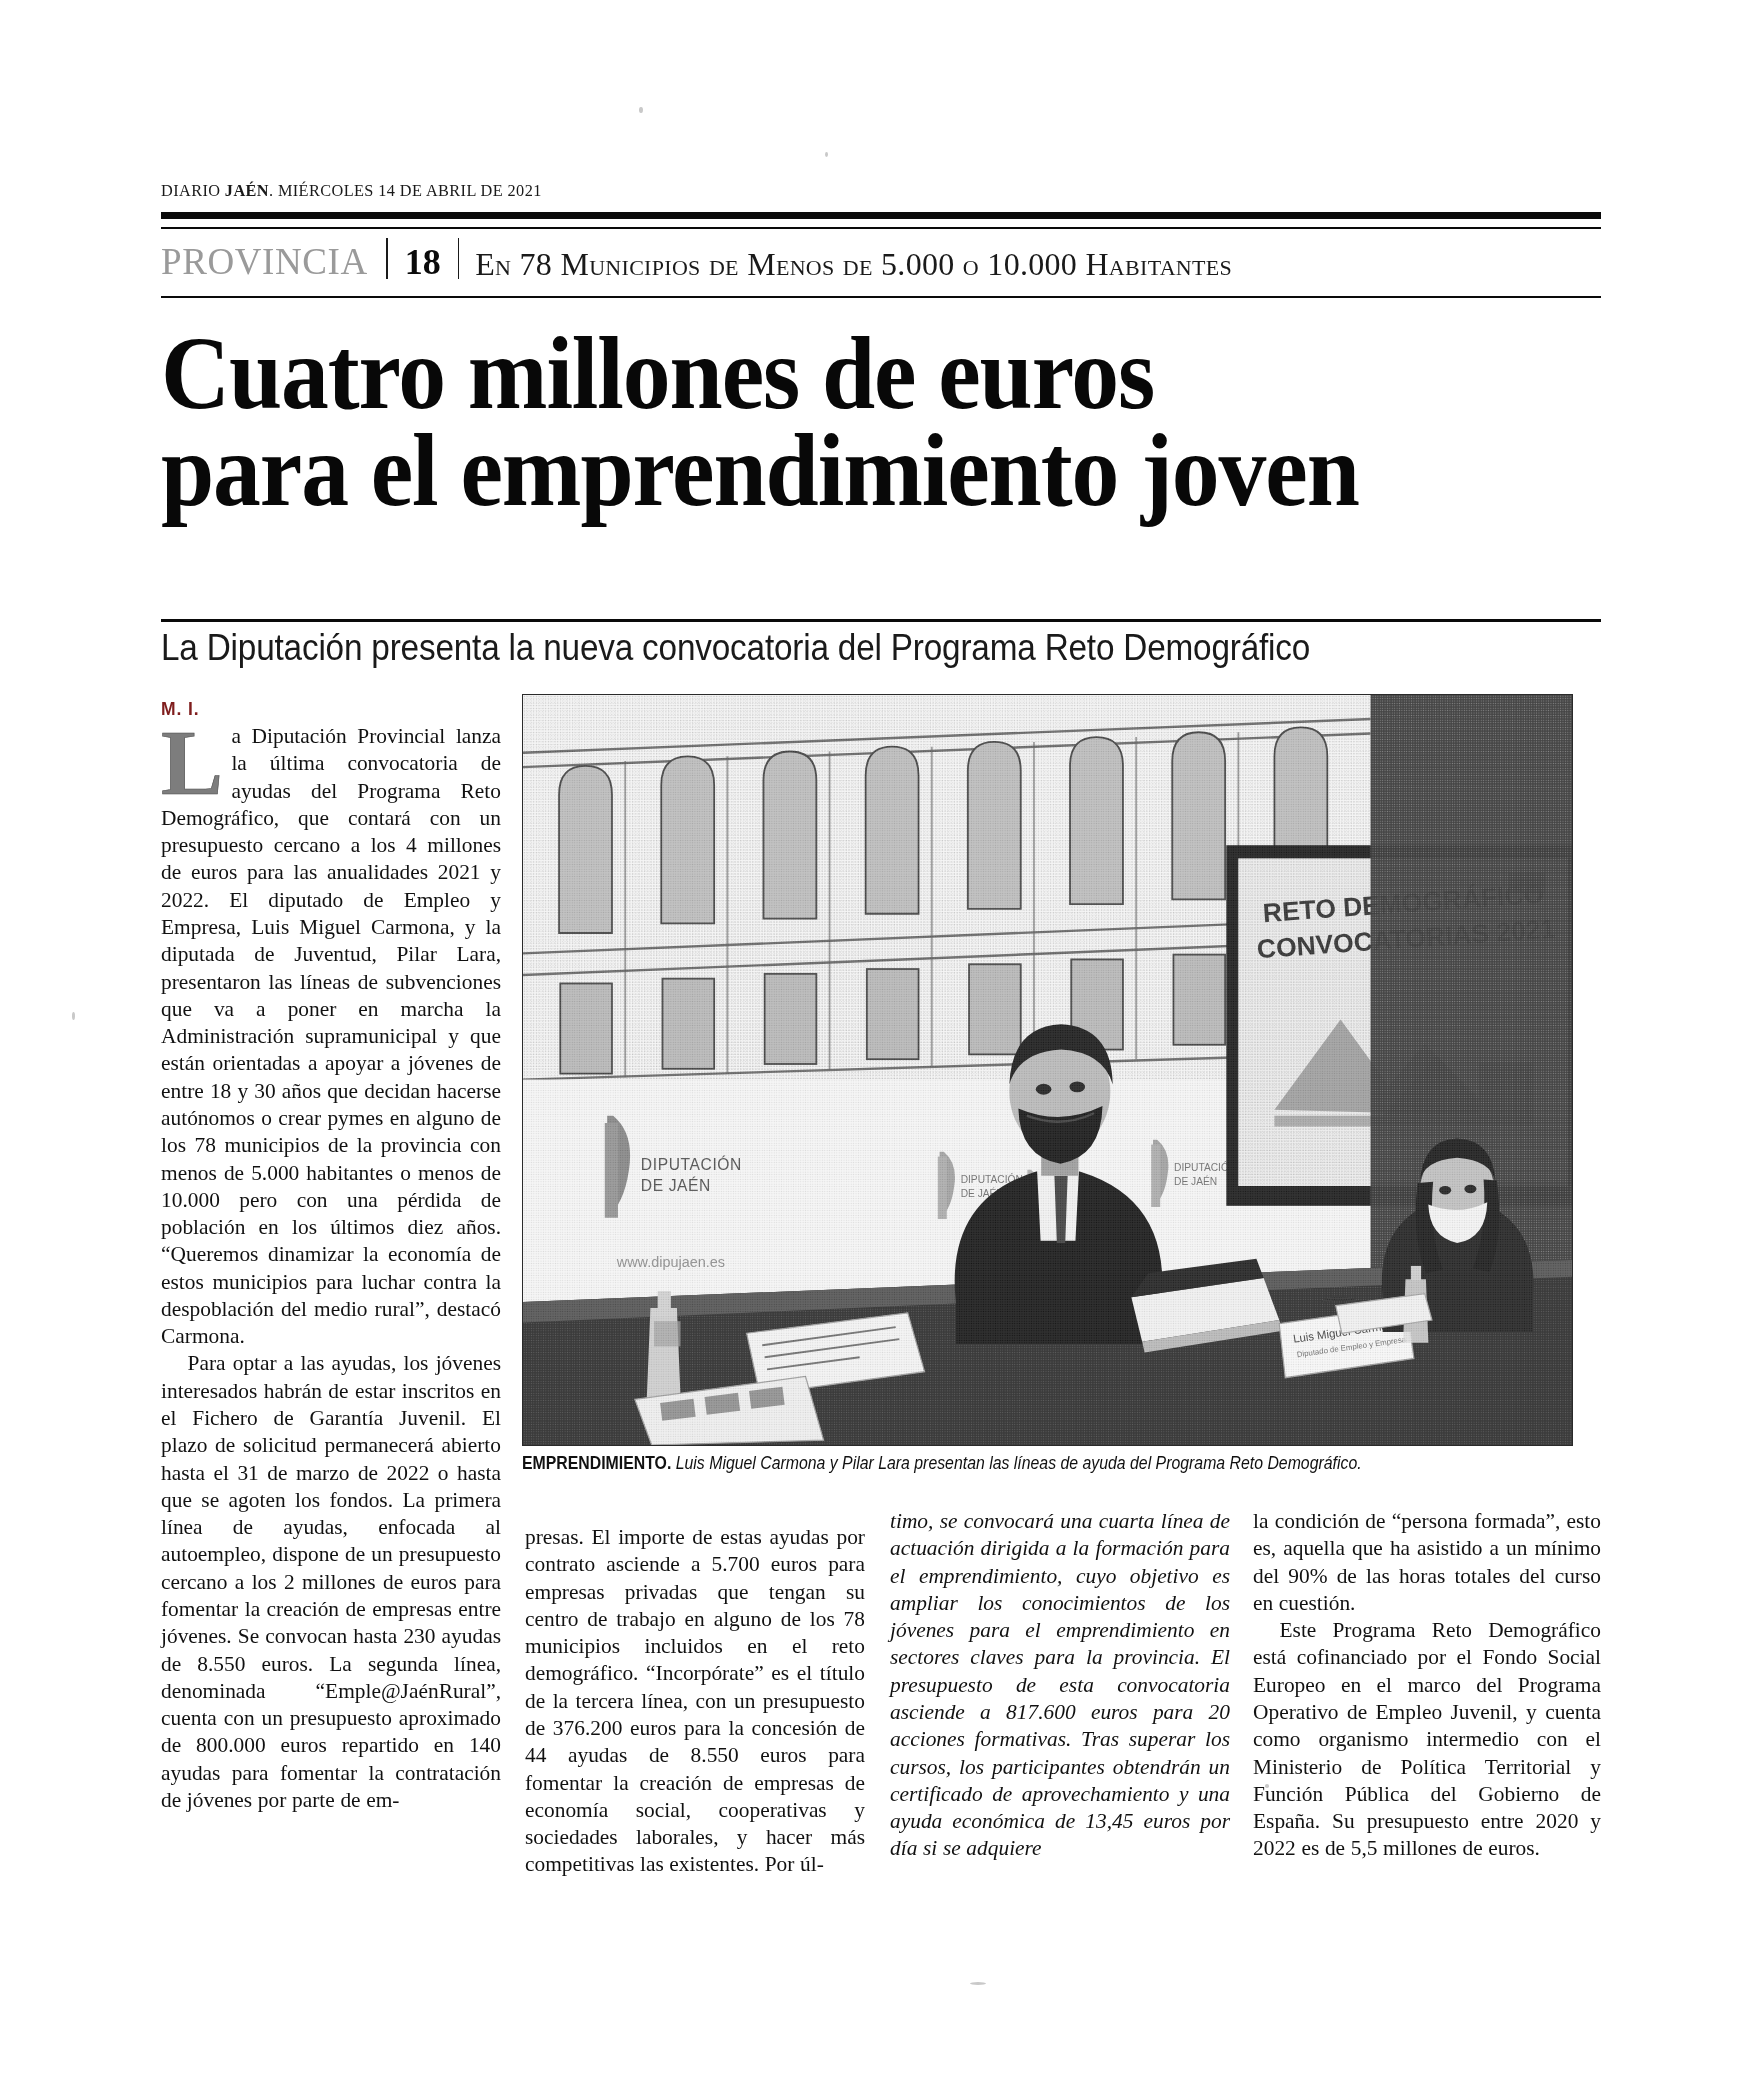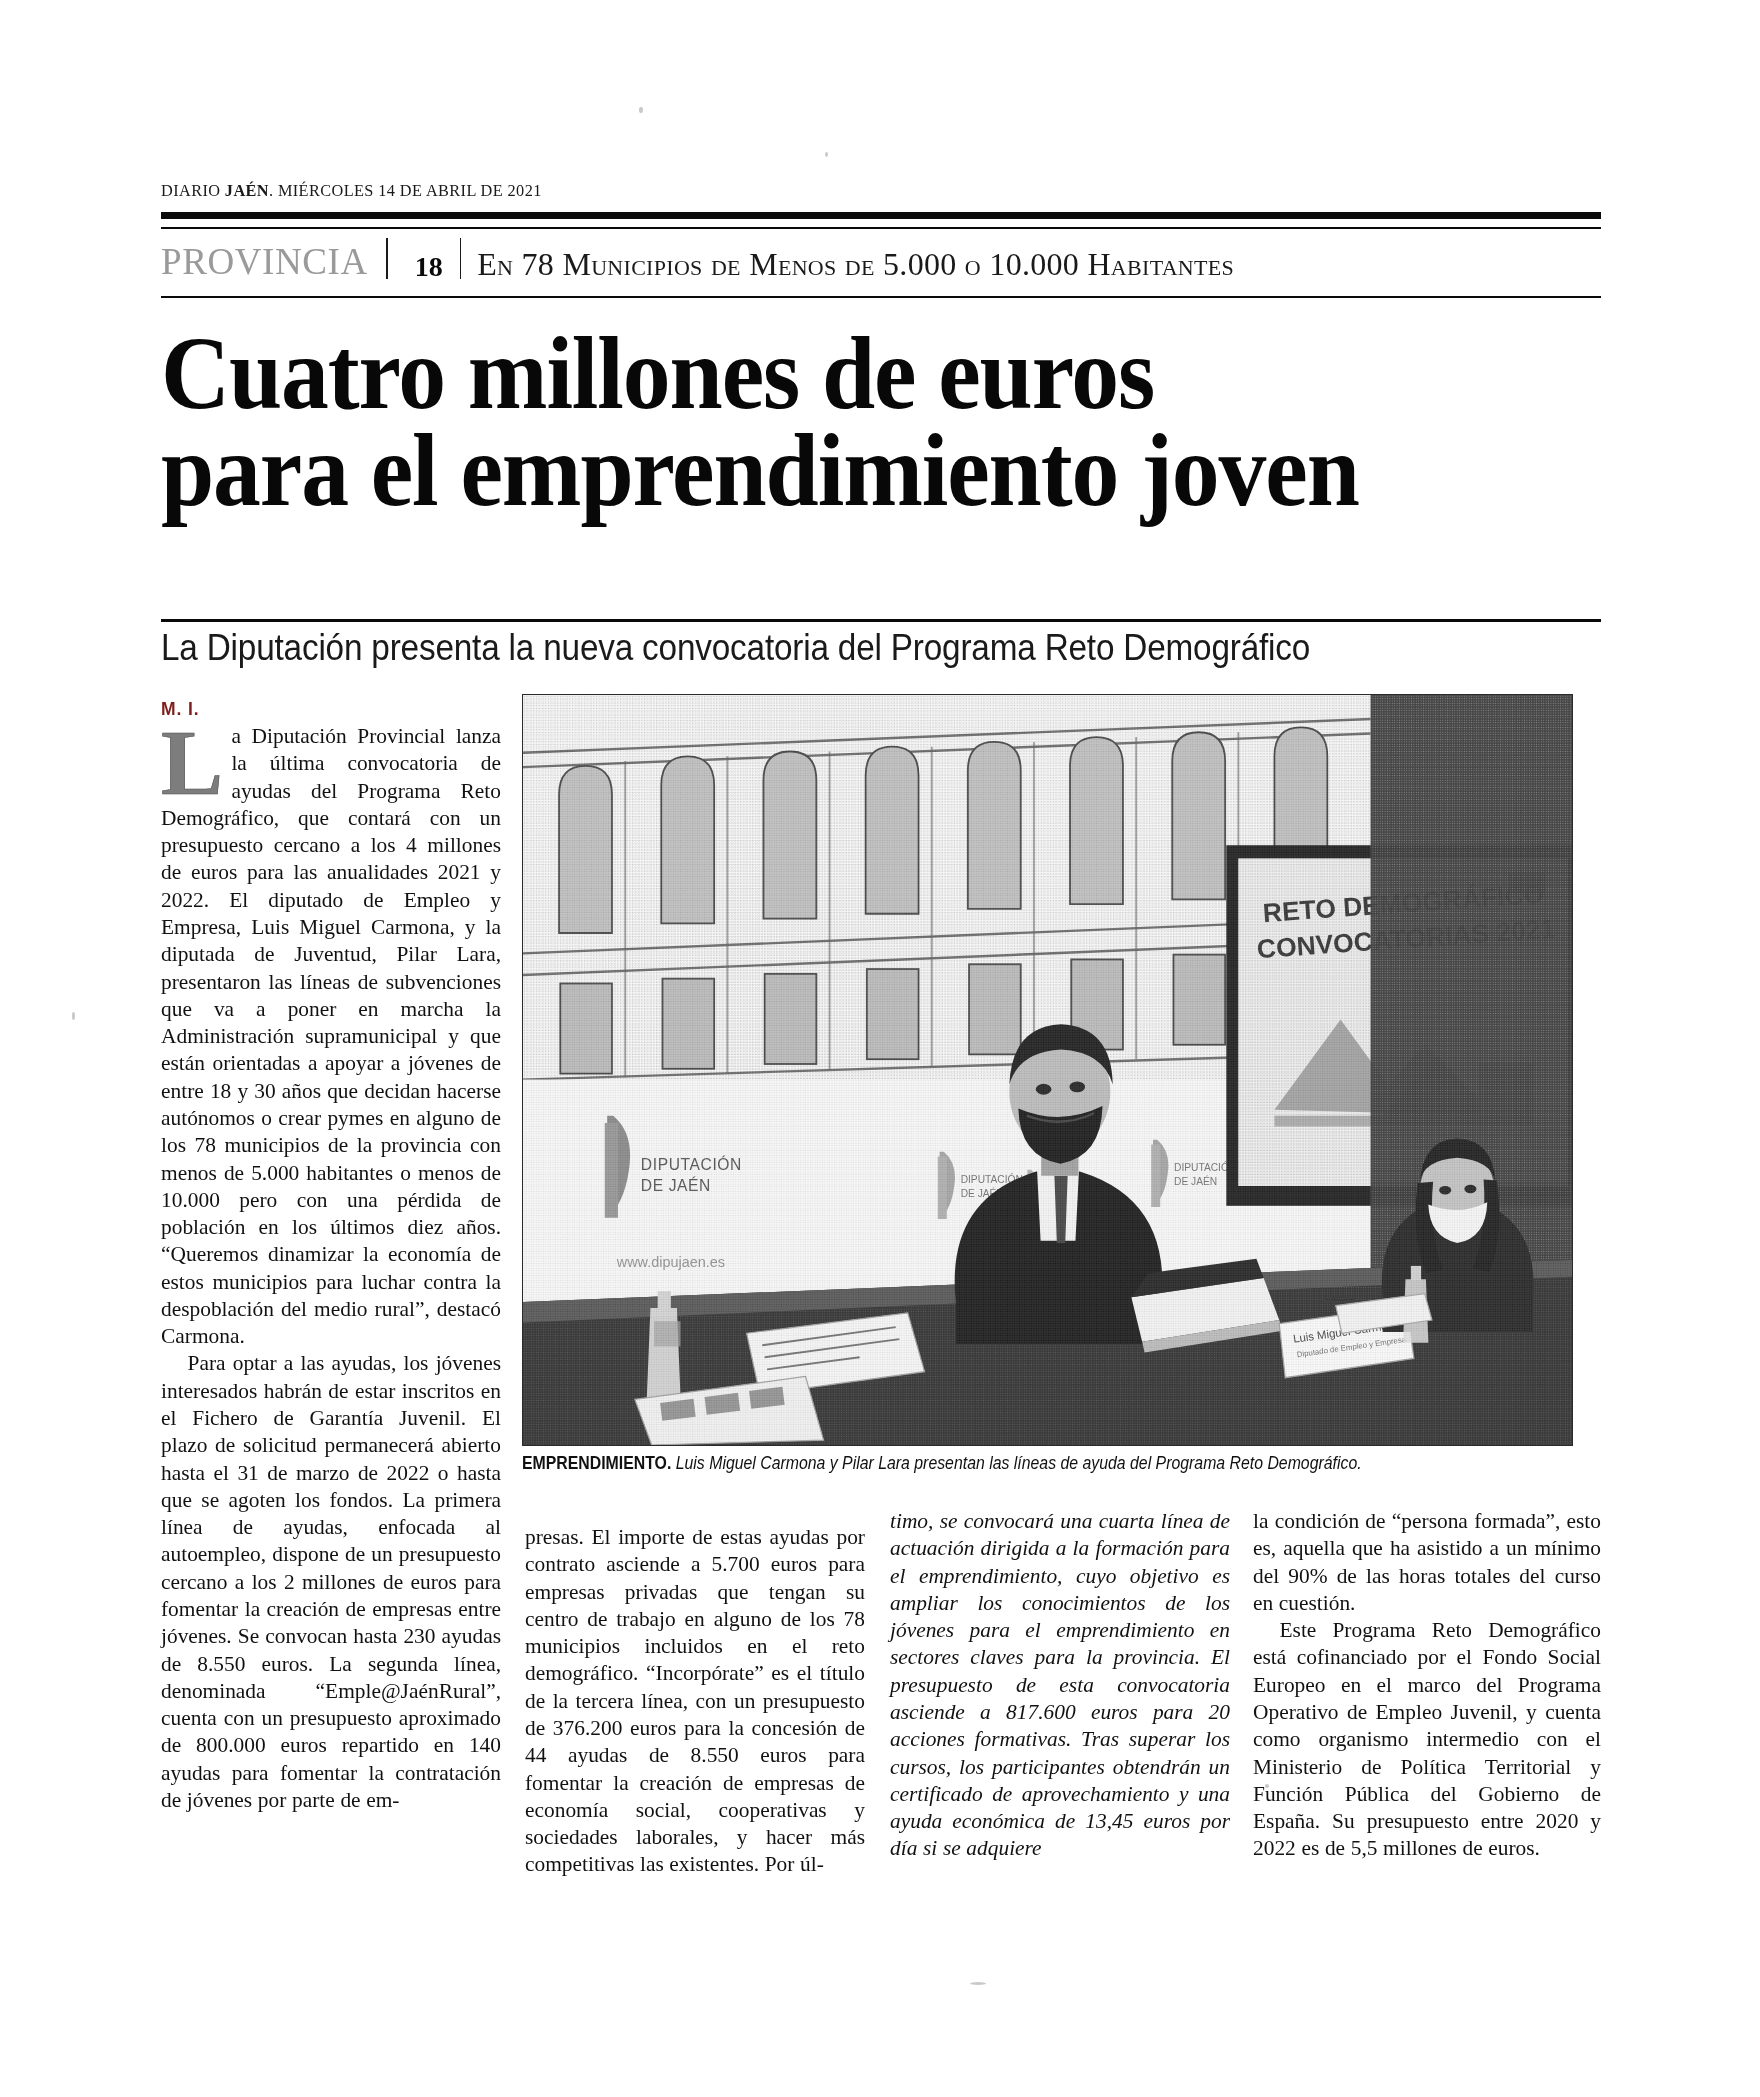--- a/index.html
+++ b/index.html
@@ -80,25 +80,24 @@
   }
   .section-divider {
     width: 1.8px;
     align-self: stretch;
     background: #1a1a1a;
     margin: 3.6px 0 1.2px 0;
   }
   .section-page {
     font-family: "Liberation Serif", "DejaVu Serif", serif;
     font-weight: bold;
-    font-size: 28px;
+    font-size: 36px;
     color: #0a0a0a;
     line-height: 0.98;
     padding: 0 17px;
-    margin-left: 10px;
   }
   .section-kicker {
     font-family: "Liberation Serif", "DejaVu Serif", serif;
     font-size: 32px;
     color: #1a1a1a;
     line-height: 1.0;
     padding-left: 15.7px;
     white-space: nowrap;
     font-variant: small-caps;
     letter-spacing: 0.3px;

